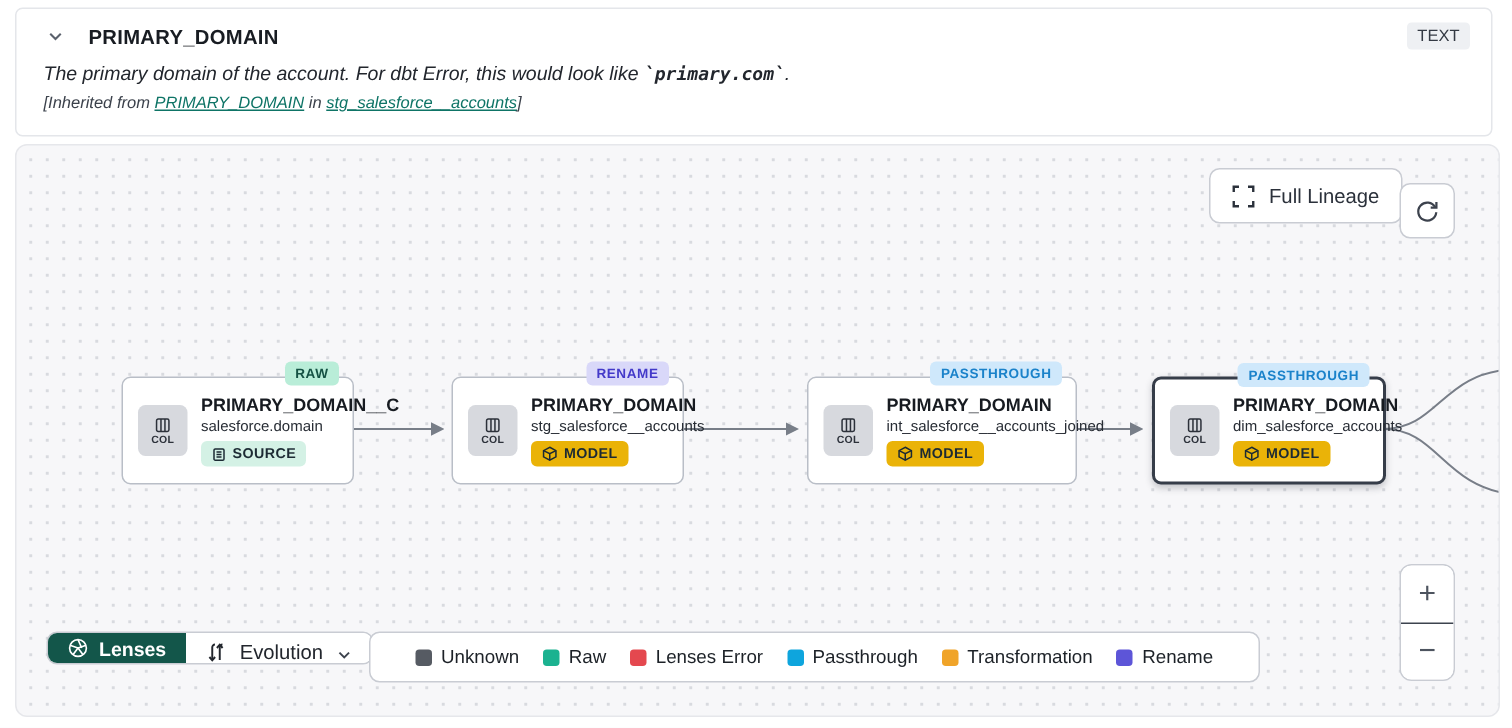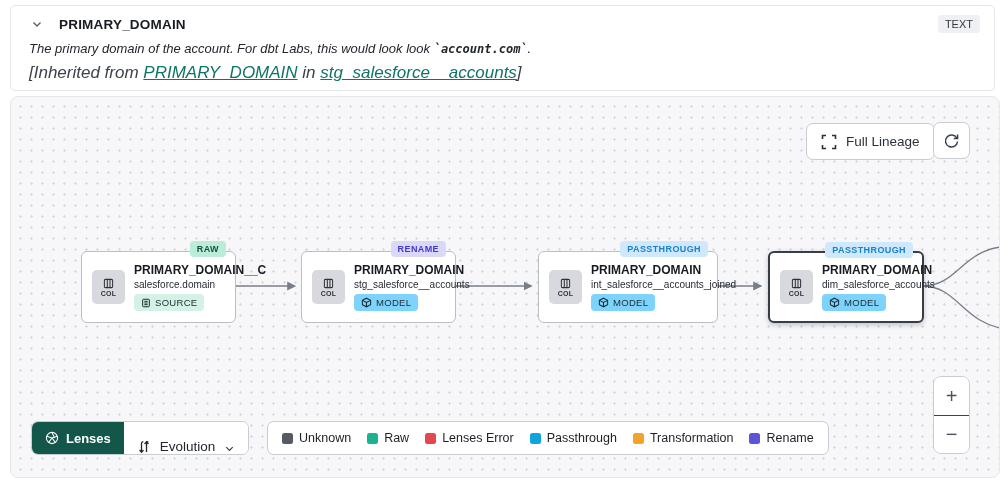--- a/index.html
+++ b/index.html
@@ -9,33 +9,33 @@
   
   .header-card { position:absolute; left:10px; top:5px; width:985px; height:86px;
     background:#fff; border:1px solid #e4e6ea; border-radius:5px; padding:9px 14px 8px 18px; }
   .header-row { display:flex; align-items:center; gap:14px; }
   .chev-btn { background:none; border:none; cursor:pointer; color:#5a616c; display:flex; padding:2px; }
   .header-title { font-size:13.5px; font-weight:bold; letter-spacing:.2px; color:#181c22; }
   .type-pill { margin-left:auto; background:#eef0f3; color:#343a44; font-size:11px;
     padding:3px 7px; border-radius:3px; font-weight:400; }
   .desc-line { margin-top:8px; font-style:italic; font-size:13px; color:#22262d; }
   .desc-code { font-family:"DejaVu Sans Mono", monospace; font-weight:bold; font-style:italic; font-size:12px; }
-  .inherit-line { margin-top:7px; font-style:italic; font-size:17px; color:#3c424c; }
+  .inherit-line { margin-top:7px; font-style:italic; font-size:11px; color:#3c424c; }
   .inherit-link { color:#0e7466; text-decoration:underline; cursor:pointer; }
 
   
   .canvas { position:absolute; left:10px; top:96px; width:990px; height:382px;
     background:#f7f7f9; border:1px solid #e6e7eb; border-radius:8px;
     background-image:radial-gradient(circle, #d8dadf 1px, transparent 1.3px);
     background-size:11px 11px; background-position:4px 4px; }
 
   .edges { position:absolute; inset:0; width:100%; height:100%; pointer-events:none; }
 
   
-  .full-lineage-btn { position:absolute; left:795px; top:26px; height:37px;
+  .full-lineage-btn { position:absolute; left:795px; top:15px; height:37px;
     background:#fff; border:1px solid #c9ccd3; border-radius:7px; display:flex;
     align-items:center; gap:9px; padding:0 14px; font-size:13.5px; color:#2b313b;
     cursor:pointer; font-family:inherit; }
   .refresh-btn { position:absolute; left:922px; top:25px; width:37px; height:37px;
     background:#fff; border:1px solid #c9ccd3; border-radius:7px; display:flex;
     align-items:center; justify-content:center; cursor:pointer; }
 
   
   .node { position:absolute; top:154px; height:72px; background:#fff;
     border:1px solid #b9bec7; border-radius:6px; display:flex; align-items:center;
@@ -45,41 +45,41 @@
   .n2 { left:290px; width:155px; }
   .n3 { left:527px; width:180px; }
   .n4 { left:757px; width:156px; }
   .col-chip { flex:0 0 auto; width:33px; height:34px; background:#d7d9de; border-radius:5px;
     display:flex; flex-direction:column; align-items:center; justify-content:center; color:#2c313a; }
   .col-chip .col-txt { font-size:7px; font-weight:bold; letter-spacing:.2px; margin-top:1px; }
   .node-main { display:flex; flex-direction:column; gap:2px; min-width:0; }
   .node-title { font-size:12px; font-weight:bold; color:#171b21; white-space:nowrap; }
   .node-sub { font-size:10px; color:#272c34; white-space:nowrap; }
   .res-badge { display:inline-flex; align-items:center; gap:4px; align-self:flex-start;
-    font-size:9.5px; font-weight:normal; letter-spacing:.3px; color:#1c2a33;
+    font-size:9.5px; font-weight:bold; letter-spacing:.3px; color:#1c2a33;
     padding:3px 7px; border-radius:4px; margin-top:2px;text-align:right; }
   .res-source { background:#d4f1e5; }
-  .res-model { background:#7dd3fc; }
+  .res-model { background:#eab308; }
   .status-badge { position:absolute; top:-11px; right:9px; font-size:9px; font-weight:bold;
     letter-spacing:.4px; padding:3px 7px; border-radius:4px; }
   .status-raw { background:#b9edd8; color:#155244; }
   .status-rename { background:#d9d8f9; color:#4339c9; }
   .status-passthrough { background:#cfe8fb; color:#1a82ca; }
 
   
-  .lens-group { position:absolute; left:20px; top:324px; height:34px; display:flex;
+  .lens-group { position:absolute; left:20px; top:324px; height:22px; display:flex;
     border:1px solid #c9ccd3; border-radius:7px; overflow:hidden; background:#fff; }
   .lenses-btn { display:flex; align-items:center; gap:7px; background:#13564a; color:#fff;
     border:none; padding:0 13px; font-size:13px; font-weight:bold; cursor:pointer; font-family:inherit; }
   .lens-select { display:flex; align-items:flex-end; gap:9px; background:#fff; border:none;
     padding:0 13px; font-size:13.5px; color:#22262d; cursor:pointer; font-family:inherit; }
 
   .legend { position:absolute; left:235px; top:324px; height:34px; background:#fff;
     border:1px solid #c9ccd3; border-radius:7px; display:flex; align-items:center;
-    gap:16px; padding:0 14px;margin-left:21px; }
+    gap:16px; padding:0 30px; }
   .legend-item { display:flex; align-items:center; gap:6px; font-size:12.5px; color:#1c2127; }
   .legend-swatch { width:11px; height:11px; border-radius:2.5px; }
 
   .zoom-ctrl { position:absolute; left:922px; top:279px; width:37px;
     border:1px solid #c9ccd3; border-radius:8px; background:#fff; overflow:hidden;
     display:flex; flex-direction:column; }
   .zoom-btn { height:38px; background:#fff; border:none; font-size:20px; color:#4d545f;
     cursor:pointer; display:flex; align-items:center; justify-content:center; font-family:inherit; }
   .zoom-btn + .zoom-btn { border-top:1px solid #3c434e; }
 
@@ -92,21 +92,21 @@
   <div class="header-row">
     <button class="chev-btn">
       <svg width="12" height="12" viewBox="0 0 12 12">
           <path d="M2.5 4.5 L6 8 L9.5 4.5" fill="none" stroke="#5a616c" stroke-width="1.4"></path>
         </svg>
     </button>
     <span class="header-title">PRIMARY_DOMAIN</span>
     <span class="type-pill">TEXT</span>
   </div>
   <div class="desc-line">
-    <span>The primary domain of the account. For dbt Labs, this would look look </span><span class="desc-code">`account.com`</span><span>.</span>
+    <span>The primary domain of the account. For dbt Error, this would look like </span><span class="desc-code">`primary.com`</span><span>.</span>
   </div>
   <div class="inherit-line">
     <span>[Inherited from </span><a class="inherit-link">PRIMARY_DOMAIN</a><span> in </span><a class="inherit-link">stg_salesforce__accounts</a><span>]</span>
   </div>
 </div>
 
 <div class="canvas">
 
   <svg class="edges" viewBox="0 0 990 382" preserveAspectRatio="none">
     <defs>

